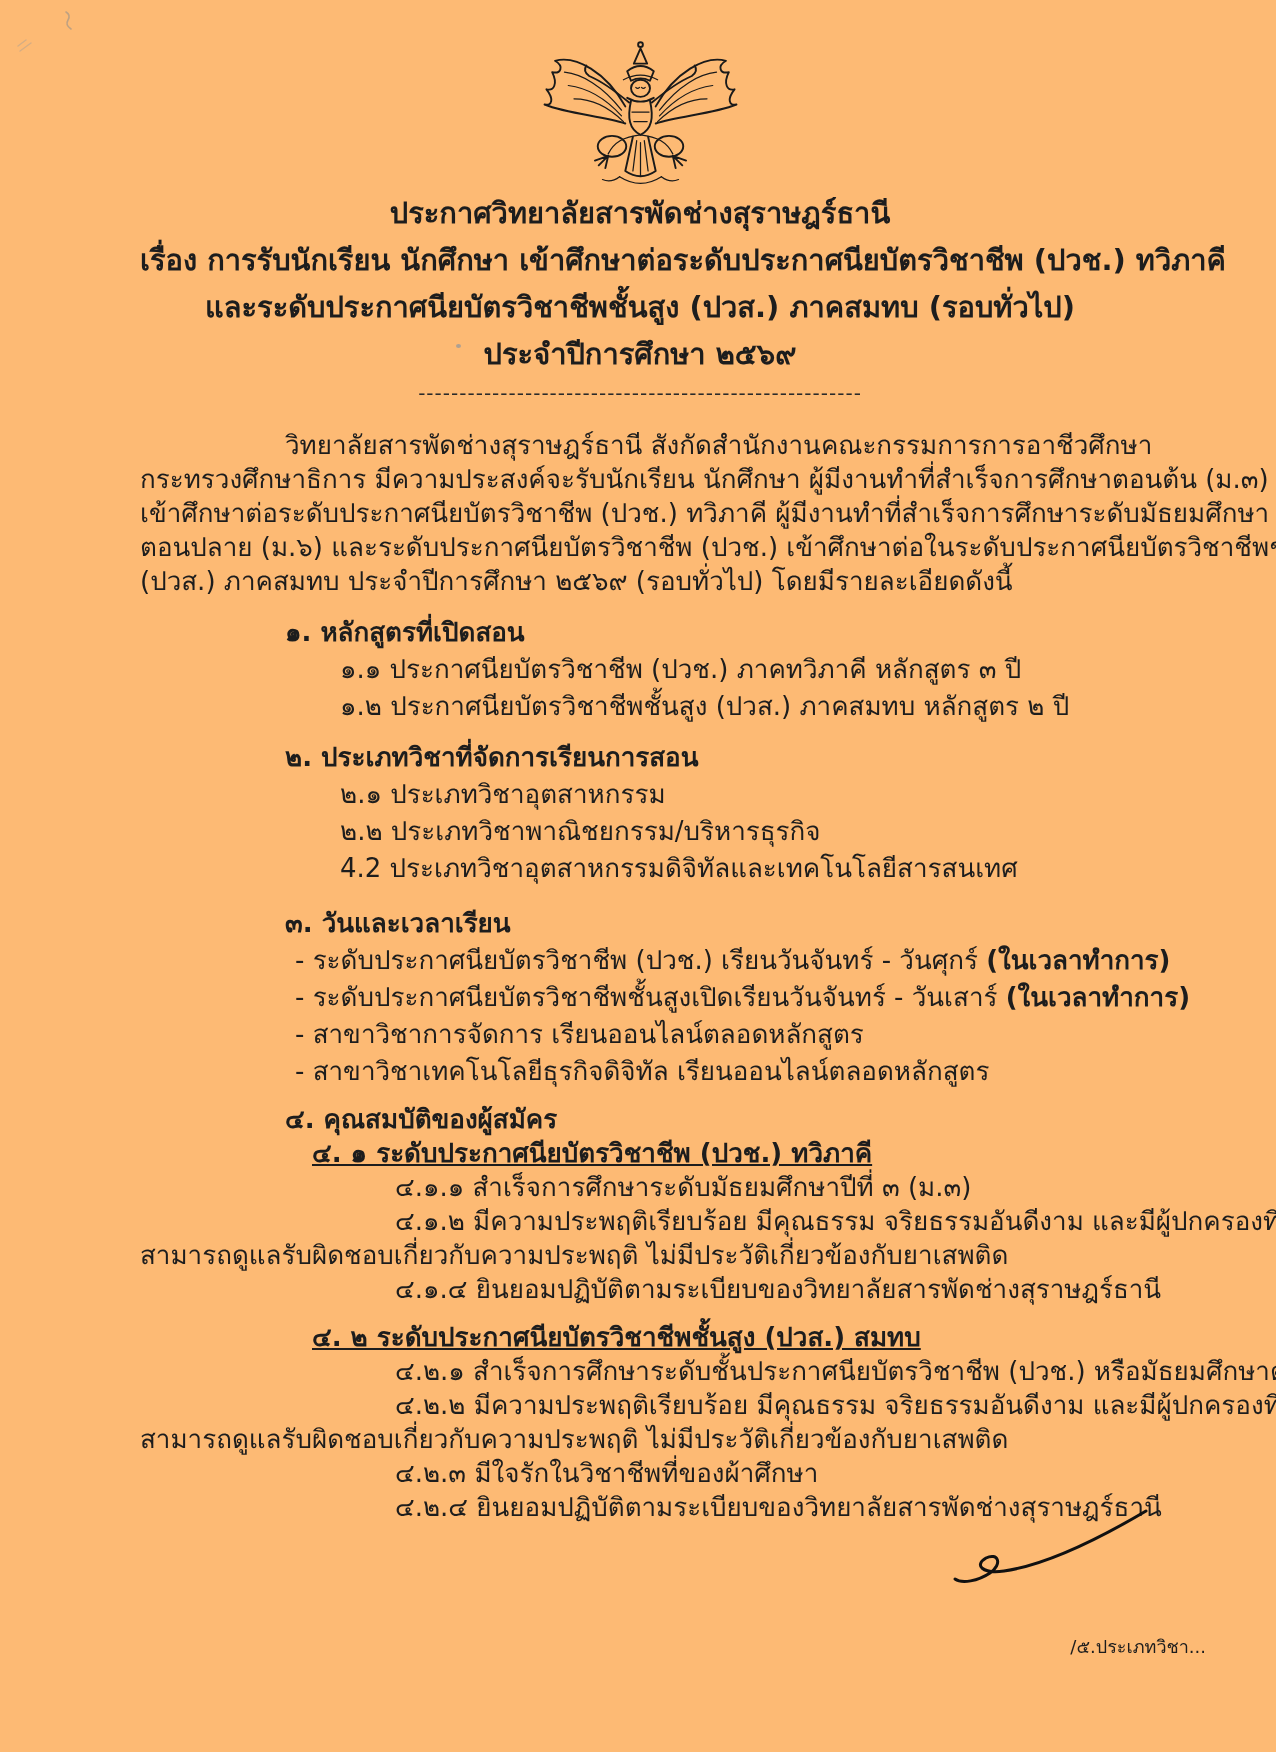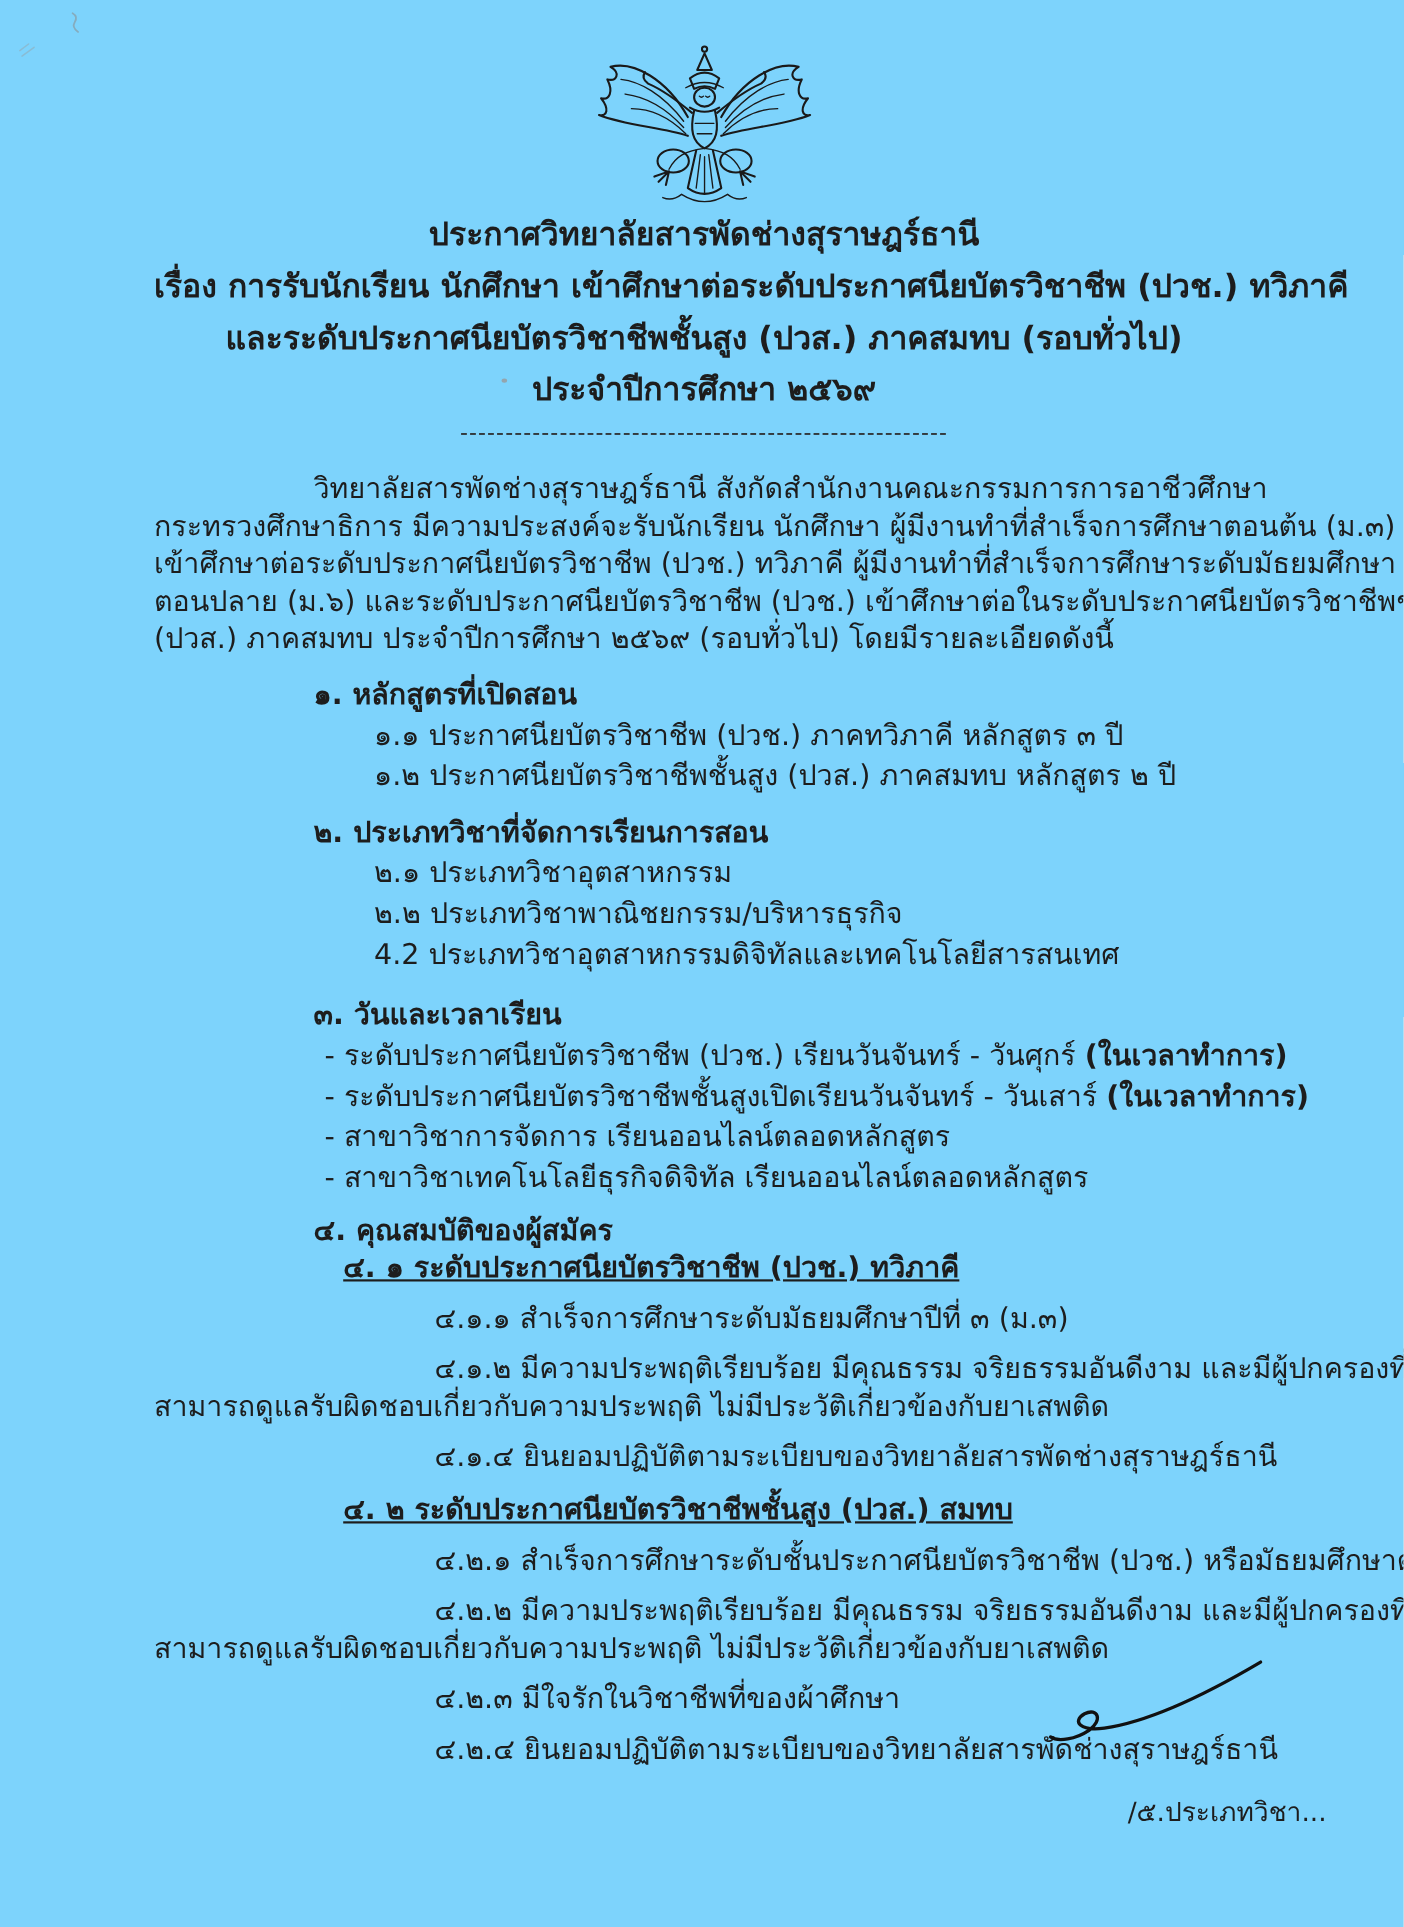--- a/index.html
+++ b/index.html
@@ -1,20 +1,20 @@
 <!DOCTYPE html>
 <html><head>
 <meta charset="utf-8">
 <style>
   html,body{margin:0;padding:0;background:#e8e8e8;}
   .page{
     position:relative;
     width:1276px;height:1752px;
     margin:0 auto;
-    background:#7dd3fc;
+    background:#fdba74;
     color:#1d1d1d;
     font-family:"DejaVu Sans",sans-serif;
     overflow:hidden;
     box-sizing:border-box;
     padding:38px 136px 0 140px;
   }
   .emblem{width:100%;text-align:center;height:152px;}
   .emblem svg{display:inline-block;}
   .title{
     text-align:center;
@@ -35,32 +35,32 @@
   .intro{margin-top:26px;}
   .line{font-size:26px;line-height:34px;white-space:nowrap;}
   .sec .line{line-height:37px;}
   .sub .line{line-height:34px;}
   .heading{font-weight:bold;}
   .b{font-weight:bold;}
   .ind1{padding-left:145px;}
   .ind2{padding-left:200px;}
   .ind-dash{padding-left:155px;}
   .ind-sub{padding-left:172px;text-decoration:underline;}
-  .ind3{padding-left:255px;margin-top:12px;}
+  .ind3{padding-left:255px;}
   .flush{padding-left:0;}
   .mt-s1{margin-top:16px;}
   .mt-s2{margin-top:14px;}
   .mt-s3{margin-top:18px;}
   .mt-s4{margin-top:12px;}
   .mt-sub2{margin-top:14px;}
   .footer{
     position:absolute;
     top:1630px;
     right:70px;
-    font-size:24px;
+    font-size:18px;
     line-height:34px;
   }
   .signature{
     position:absolute;
     left:950px;top:1505px;
     width:200px;height:95px;
   }
   .pencil-a{position:absolute;left:58px;top:10px;opacity:.55;}
   .pencil-b{position:absolute;left:16px;top:36px;opacity:.4;}
   .speck{

